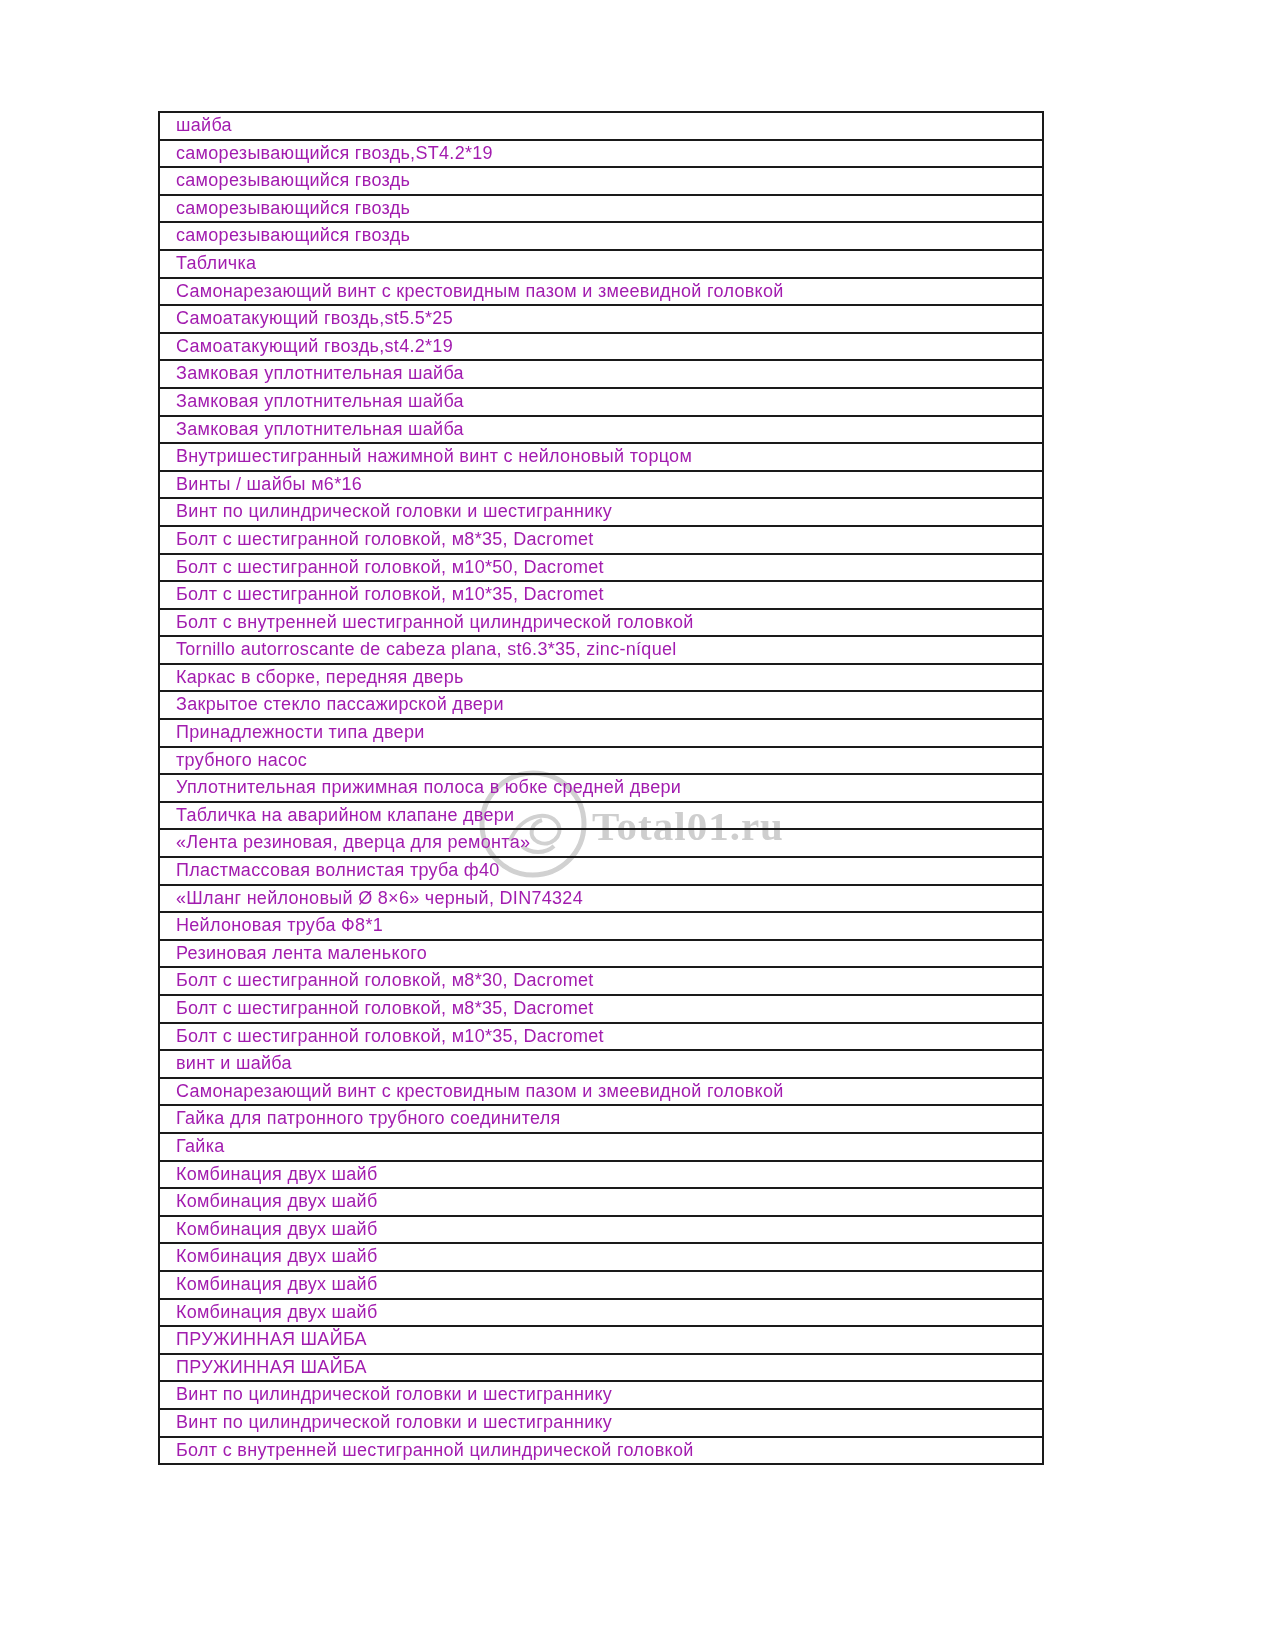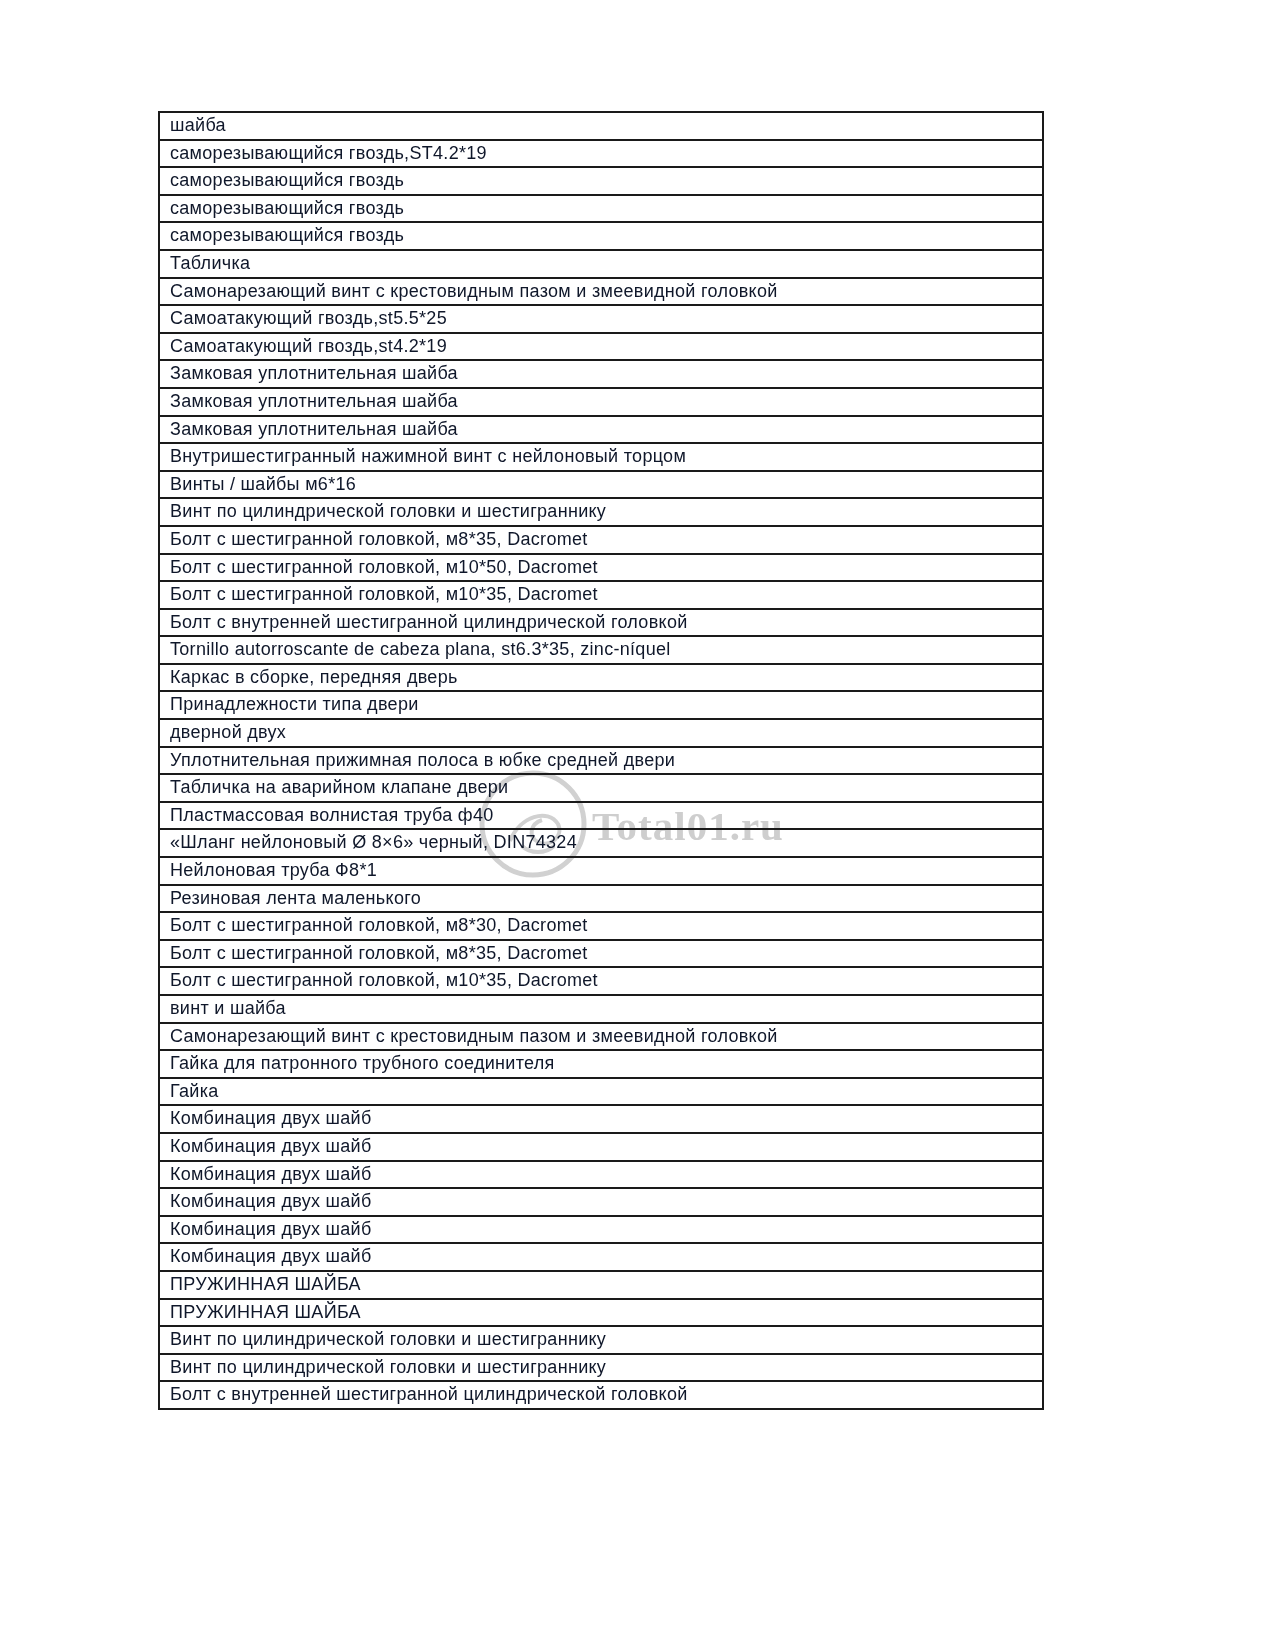--- a/index.html
+++ b/index.html
@@ -53,25 +53,25 @@
     border-bottom: 2px solid #1a1a1a;
     background: transparent;
     overflow: hidden;
     white-space: nowrap;
   }
   .trow:last-child {
     border-bottom: none;
   }
   .trow .cell-text {
     display: inline-block;
-    padding-left: 10px;
+    padding-left: 16px;
     font-size: 18px;
     line-height: 25.6px;
     letter-spacing: 0.3px;
-    color: #0f172a;
+    color: #a21caf;
   }
 </style>
 </head>
 <body>
 
 <div class="page">
 
   <div class="watermark">
     <svg width="340" height="140" viewBox="0 0 340 140">
       <g stroke="#c9c9c9" fill="none" opacity="0.85">
@@ -97,24 +97,26 @@
       <div class="trow"><span class="cell-text">Замковая уплотнительная шайба</span></div>
       <div class="trow"><span class="cell-text">Внутришестигранный нажимной винт с нейлоновый торцом</span></div>
       <div class="trow"><span class="cell-text">Винты / шайбы м6*16</span></div>
       <div class="trow"><span class="cell-text">Винт по цилиндрической головки и шестиграннику</span></div>
       <div class="trow"><span class="cell-text">Болт с шестигранной головкой, м8*35, Dacromet</span></div>
       <div class="trow"><span class="cell-text">Болт с шестигранной головкой, м10*50, Dacromet</span></div>
       <div class="trow"><span class="cell-text">Болт с шестигранной головкой, м10*35, Dacromet</span></div>
       <div class="trow"><span class="cell-text">Болт с внутренней шестигранной цилиндрической головкой</span></div>
       <div class="trow"><span class="cell-text">Tornillo autorroscante de cabeza plana, st6.3*35, zinc-níquel</span></div>
       <div class="trow"><span class="cell-text">Каркас в сборке, передняя дверь</span></div>
+      <div class="trow"><span class="cell-text">Закрытое стекло пассажирской двери</span></div>
       <div class="trow"><span class="cell-text">Принадлежности типа двери</span></div>
-      <div class="trow"><span class="cell-text">дверной двух</span></div>
+      <div class="trow"><span class="cell-text">трубного насос</span></div>
       <div class="trow"><span class="cell-text">Уплотнительная прижимная полоса в юбке средней двери</span></div>
       <div class="trow"><span class="cell-text">Табличка на аварийном клапане двери</span></div>
+      <div class="trow"><span class="cell-text">«Лента резиновая, дверца для ремонта»</span></div>
       <div class="trow"><span class="cell-text">Пластмассовая волнистая труба ф40</span></div>
       <div class="trow"><span class="cell-text">«Шланг нейлоновый Ø 8×6» черный, DIN74324</span></div>
       <div class="trow"><span class="cell-text">Нейлоновая труба Ф8*1</span></div>
       <div class="trow"><span class="cell-text">Резиновая лента маленького</span></div>
       <div class="trow"><span class="cell-text">Болт с шестигранной головкой, м8*30, Dacromet</span></div>
       <div class="trow"><span class="cell-text">Болт с шестигранной головкой, м8*35, Dacromet</span></div>
       <div class="trow"><span class="cell-text">Болт с шестигранной головкой, м10*35, Dacromet</span></div>
       <div class="trow"><span class="cell-text">винт и шайба</span></div>
       <div class="trow"><span class="cell-text">Самонарезающий винт с крестовидным пазом и змеевидной головкой</span></div>
       <div class="trow"><span class="cell-text">Гайка для патронного трубного соединителя</span></div>

